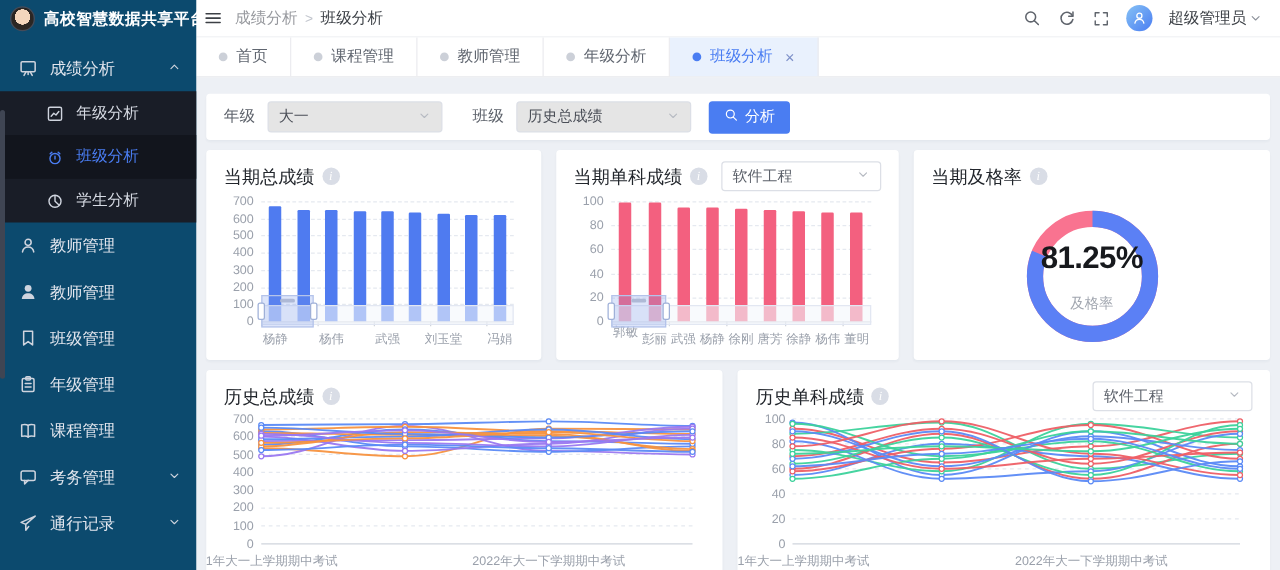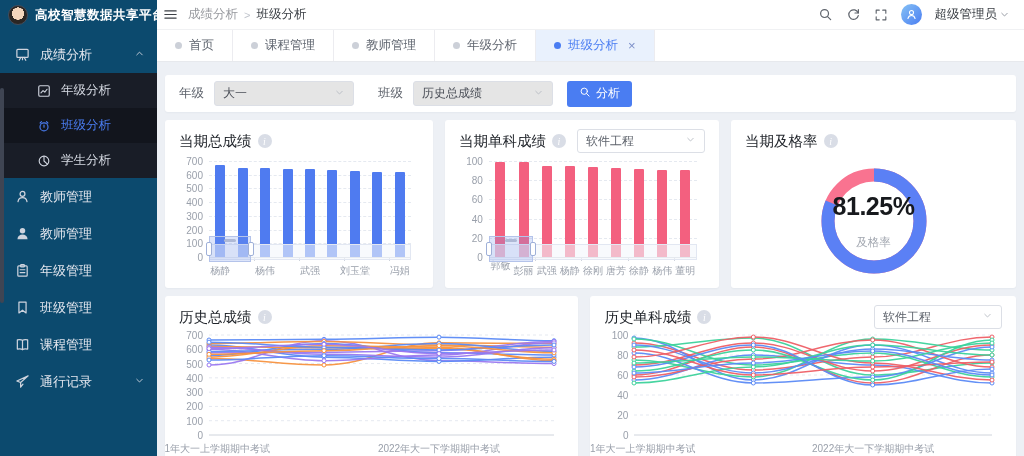--- a/index.html
+++ b/index.html
@@ -127,38 +127,48 @@
       </div>
       <div class="menu-item">
         <svg class="ic" width="15" height="15" viewBox="0 0 16 16" fill="none" stroke="currentColor" stroke-width="1.3" stroke-linecap="round" stroke-linejoin="round">
           <circle cx="8" cy="5" r="2.9" fill="currentColor" stroke="none"></circle>
           <path fill="currentColor" stroke="none" d="M2.6 14c.2-3.2 2.6-4.9 5.4-4.9s5.2 1.7 5.4 4.9z"></path>
         </svg>
         <span>教师管理</span>
       </div>
       <div class="menu-item">
         <svg class="ic" width="15" height="15" viewBox="0 0 16 16" fill="none" stroke="currentColor" stroke-width="1.3" stroke-linecap="round" stroke-linejoin="round">
+          <path d="M4.2 2.2h7.6v11.6l-3.8-2.9-3.8 2.9z"></path>
+        </svg>
+        <span>班级管理</span>
+      </div>
+      <div class="menu-item">
+        <svg class="ic" width="15" height="15" viewBox="0 0 16 16" fill="none" stroke="currentColor" stroke-width="1.3" stroke-linecap="round" stroke-linejoin="round">
           <rect x="3" y="3" width="10" height="11" rx="1"></rect>
           <rect x="6" y="1.6" width="4" height="2.6" rx="0.8"></rect>
           <path d="M5.5 7.2h5M5.5 10.2h5"></path>
         </svg>
         <span>年级管理</span>
       </div>
       <div class="menu-item">
         <svg class="ic" width="15" height="15" viewBox="0 0 16 16" fill="none" stroke="currentColor" stroke-width="1.3" stroke-linecap="round" stroke-linejoin="round">
-          <path d="M4.2 2.2h7.6v11.6l-3.8-2.9-3.8 2.9z"></path>
-        </svg>
-        <span>班级管理</span>
-      </div>
-      <div class="menu-item">
-        <svg class="ic" width="15" height="15" viewBox="0 0 16 16" fill="none" stroke="currentColor" stroke-width="1.3" stroke-linecap="round" stroke-linejoin="round">
           <path d="M8 3.6C6.8 2.7 4.6 2.6 2.5 3.1v9.8c2.1-.5 4.3-.4 5.5.5 1.2-.9 3.4-1 5.5-.5V3.1c-2.1-.5-4.3-.4-5.5.5z"></path>
           <path d="M8 3.6v10"></path>
         </svg>
         <span>课程管理</span>
+      </div>
+      <div class="menu-item">
+        <svg class="ic" width="15" height="15" viewBox="0 0 16 16" fill="none" stroke="currentColor" stroke-width="1.3" stroke-linecap="round" stroke-linejoin="round">
+          <rect x="2" y="3" width="12" height="8" rx="1.5"></rect>
+          <path d="M5 11v3l3-3"></path>
+        </svg>
+        <span>考务管理</span>
+        <span class="arrow"><svg class="ic" width="11" height="11" viewBox="0 0 16 16" fill="none" stroke="currentColor" stroke-width="1.3" stroke-linecap="round" stroke-linejoin="round">
+            <path d="M4 6.2l4 4 4-4"></path>
+          </svg></span>
       </div>
       <div class="menu-item">
         <svg class="ic" width="15" height="15" viewBox="0 0 16 16" fill="none" stroke="currentColor" stroke-width="1.3" stroke-linecap="round" stroke-linejoin="round">
           <path d="M14 2L2 7.4l4 1.7L14 2zM6 9.1V14l2.5-3.1"></path>
         </svg>
         <span>通行记录</span>
         <span class="arrow"><svg class="ic" width="11" height="11" viewBox="0 0 16 16" fill="none" stroke="currentColor" stroke-width="1.3" stroke-linecap="round" stroke-linejoin="round">
             <path d="M4 6.2l4 4 4-4"></path>
           </svg></span>
       </div>

